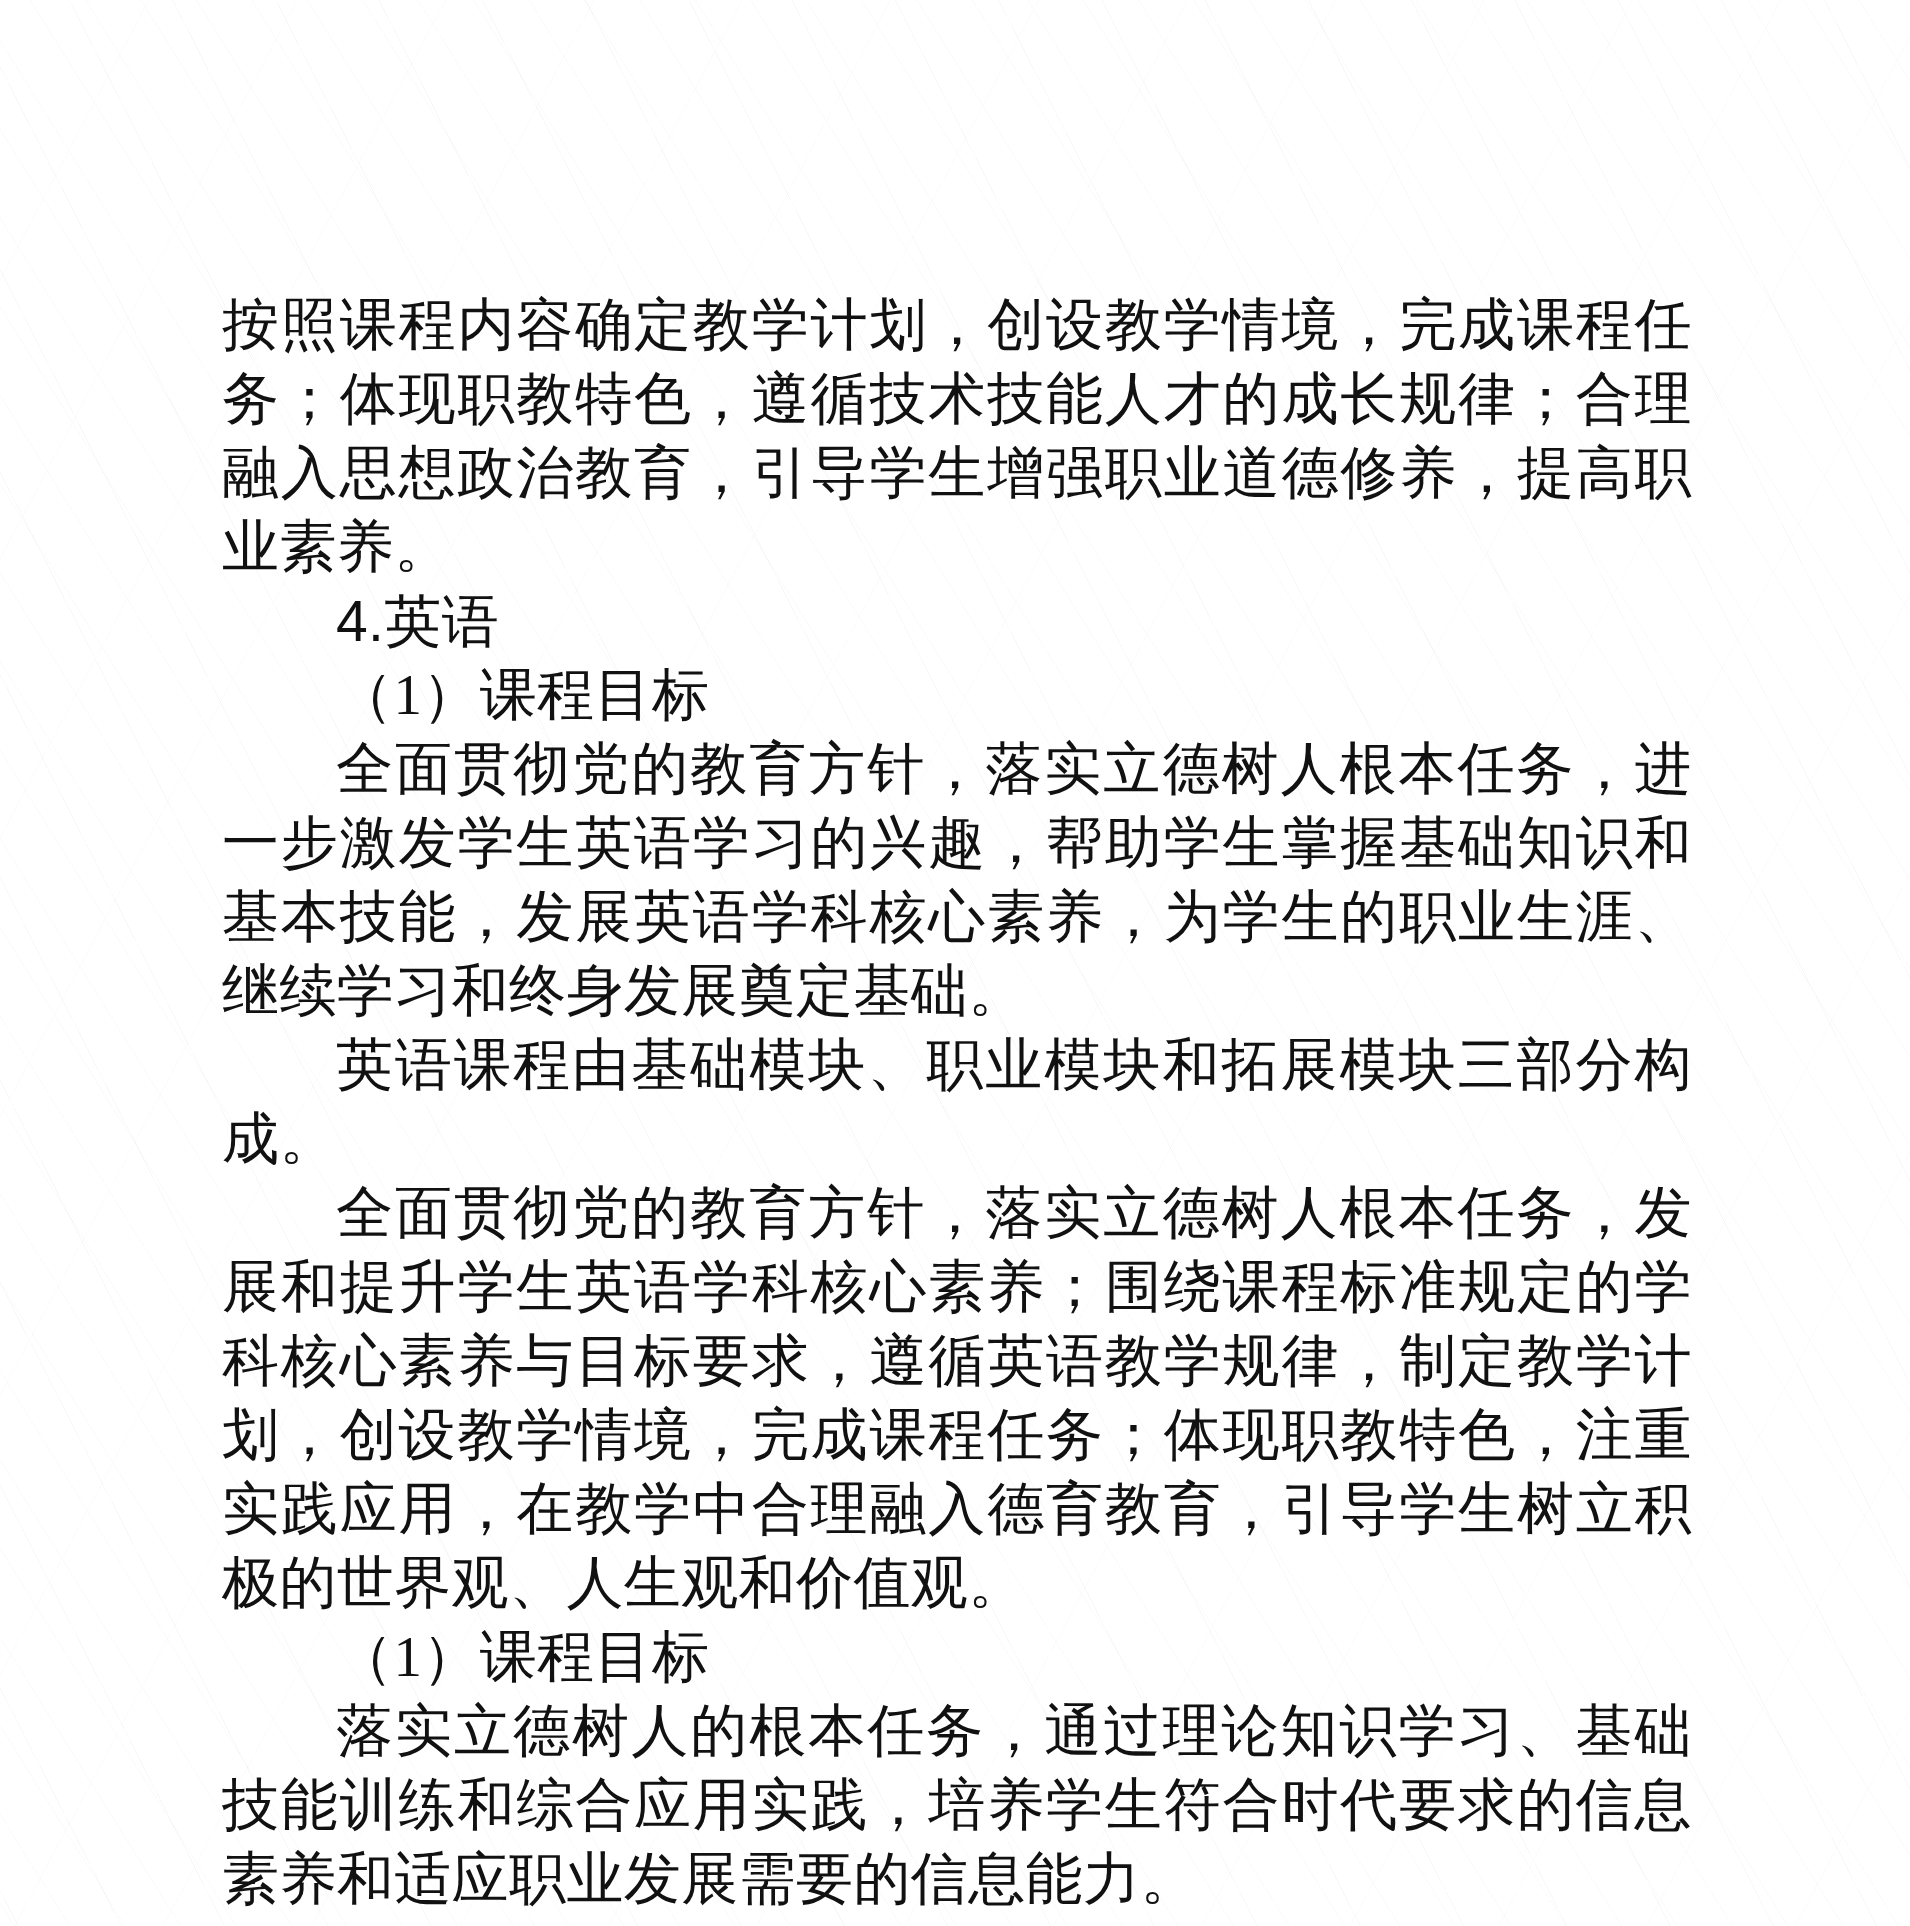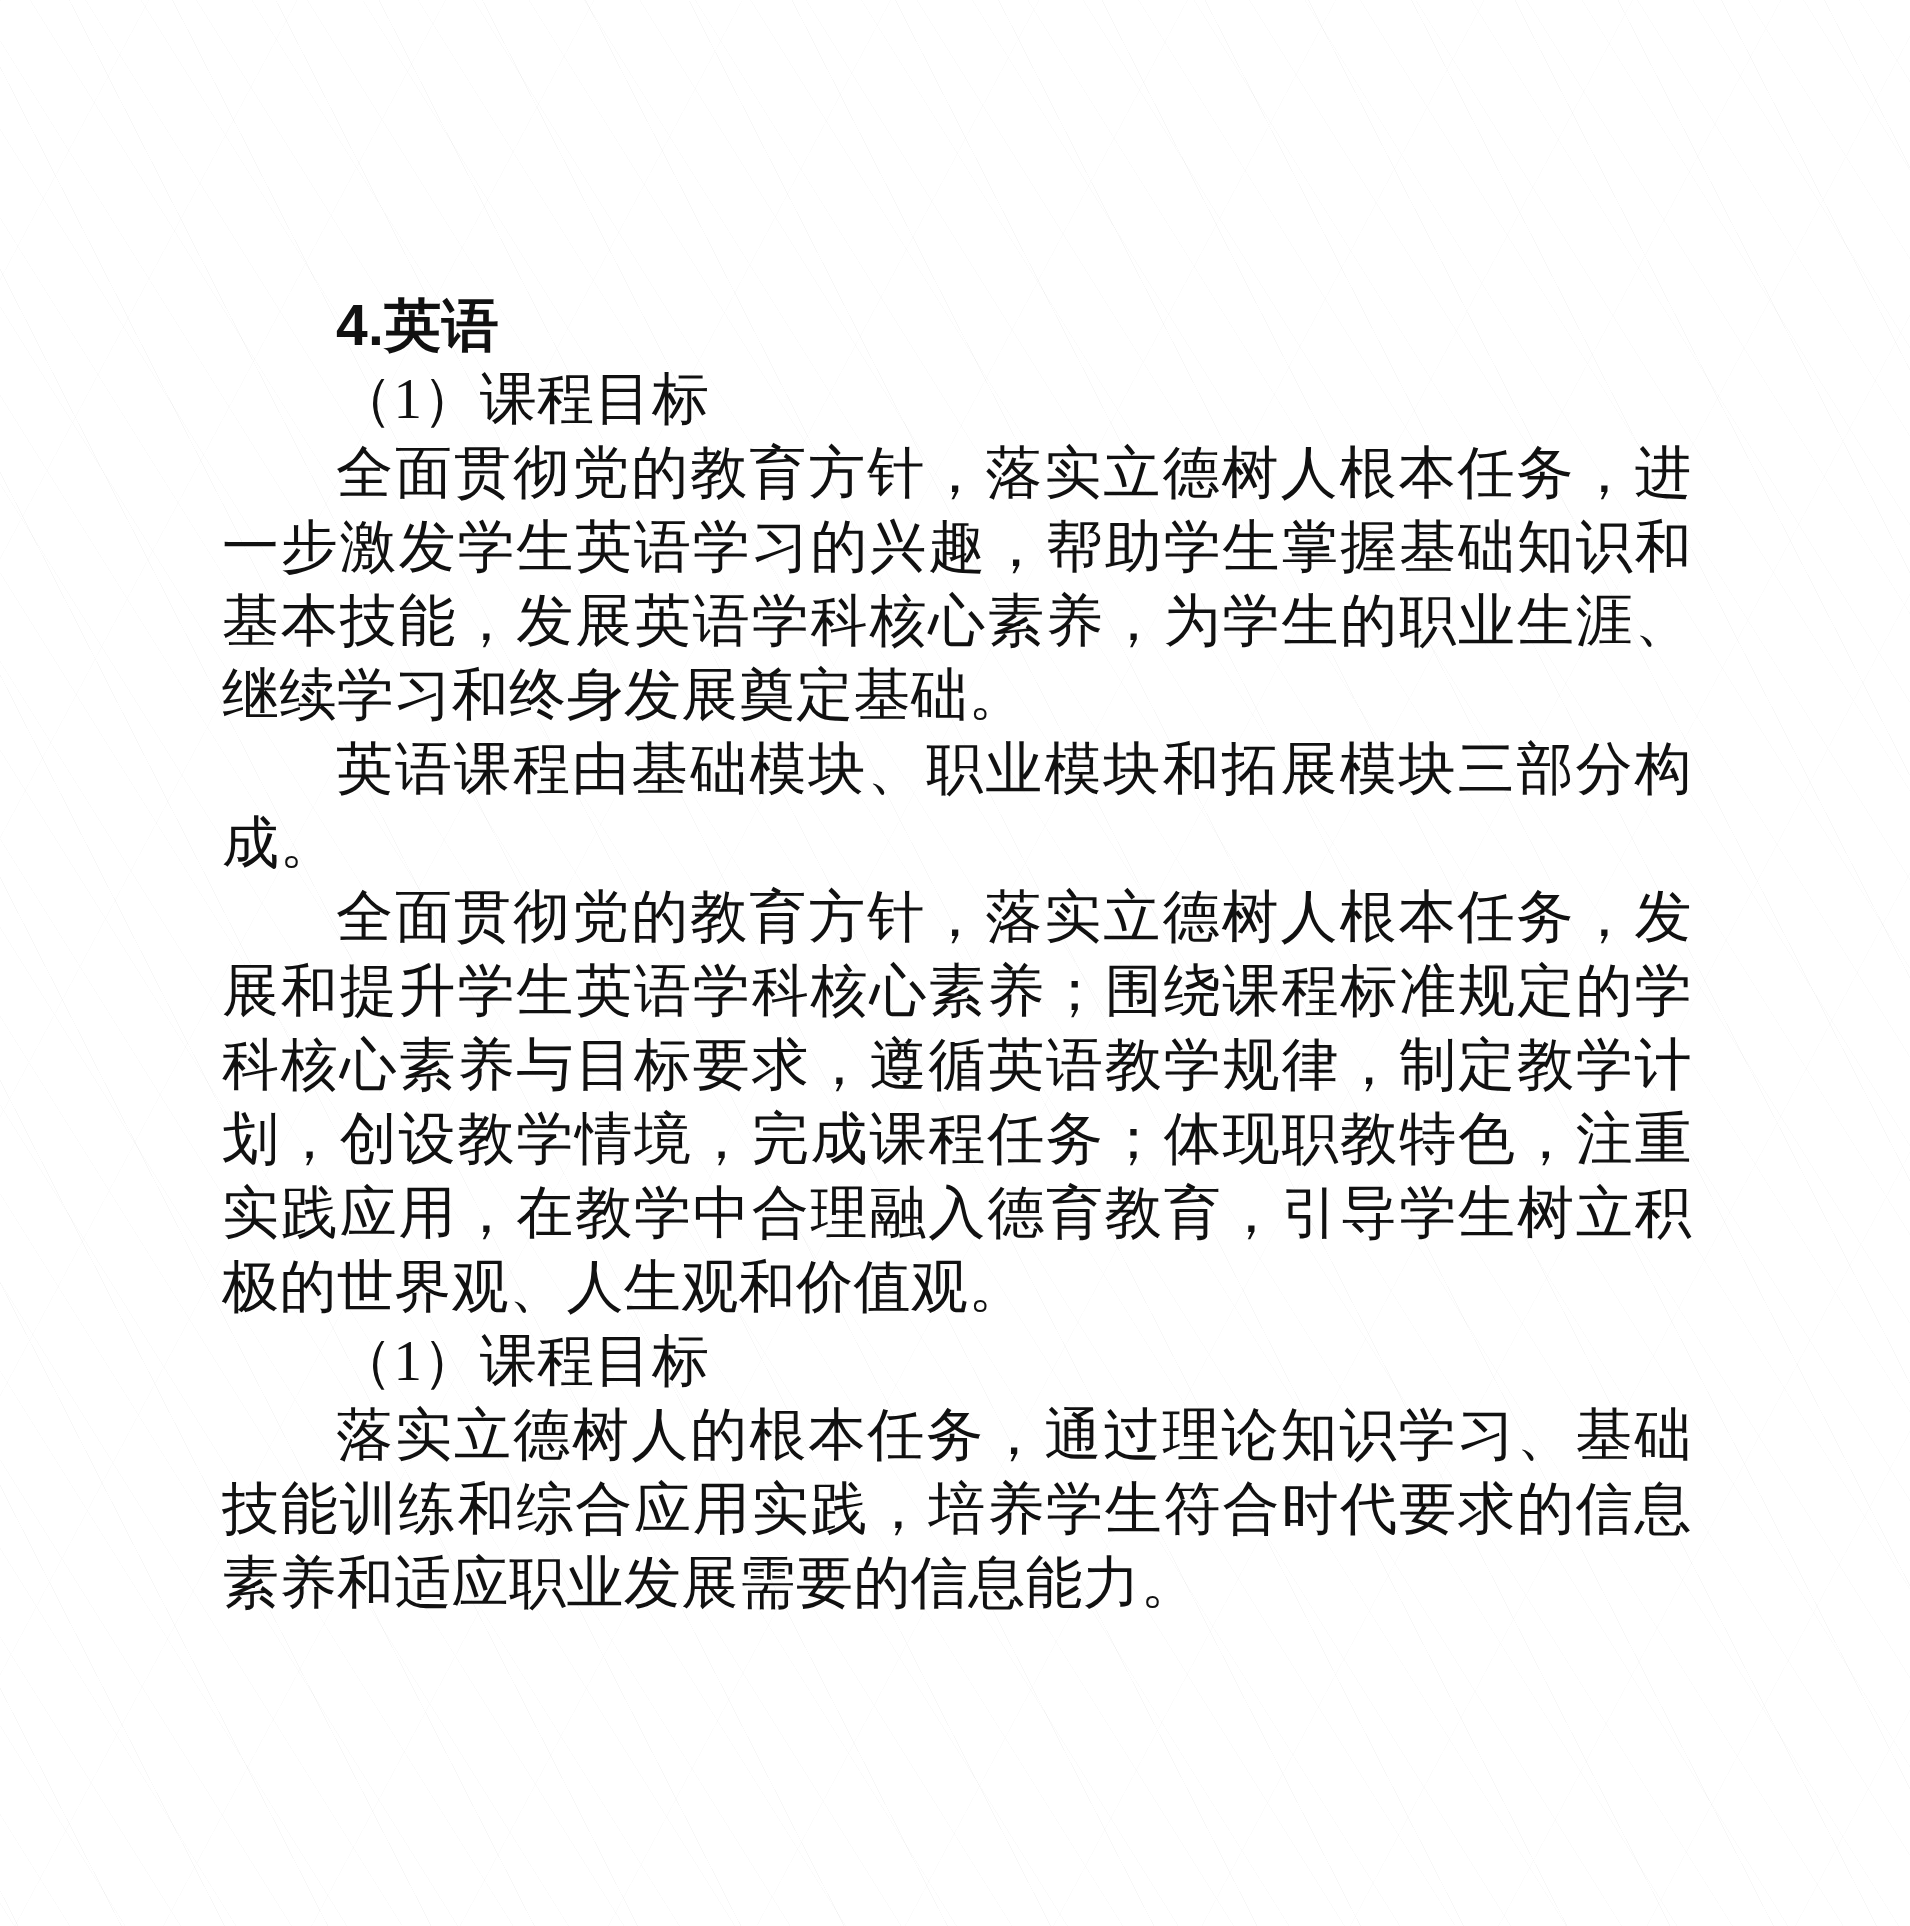--- a/index.html
+++ b/index.html
@@ -38,32 +38,33 @@
     letter-spacing: 0.4px;
   }
   .text-block p {
     margin: 0;
     text-indent: 2em;
   }
   .text-block p.continuation {
     text-indent: 0;
   }
   .text-block p.numbered-heading {
-    font-weight: bold;
+    font-weight: normal;
     font-family: "Liberation Sans", "DejaVu Sans", sans-serif;
   }
 </style>
 </head>
 <body>
 
 <div class="page">
 
   <div class="texture-diagonal"></div>
 
   <main class="text-block">
+    <p class="body continuation">按照课程内容确定教学计划，创设教学情境，完成课程任务；体现职教特色，遵循技术技能人才的成长规律；合理融入思想政治教育，引导学生增强职业道德修养，提高职业素养。</p>
     <p class="numbered-heading">4.英语</p>
     <p class="sub-heading">（1）课程目标</p>
     <p class="body">全面贯彻党的教育方针，落实立德树人根本任务，进一步激发学生英语学习的兴趣，帮助学生掌握基础知识和基本技能，发展英语学科核心素养，为学生的职业生涯、继续学习和终身发展奠定基础。</p>
     <p class="body">英语课程由基础模块、职业模块和拓展模块三部分构成。</p>
     <p class="body">全面贯彻党的教育方针，落实立德树人根本任务，发展和提升学生英语学科核心素养；围绕课程标准规定的学科核心素养与目标要求，遵循英语教学规律，制定教学计划，创设教学情境，完成课程任务；体现职教特色，注重实践应用，在教学中合理融入德育教育，引导学生树立积极的世界观、人生观和价值观。</p>
     <p class="sub-heading">（1）课程目标</p>
     <p class="body">落实立德树人的根本任务，通过理论知识学习、基础技能训练和综合应用实践，培养学生符合时代要求的信息素养和适应职业发展需要的信息能力。</p>
 
   </main>
 

